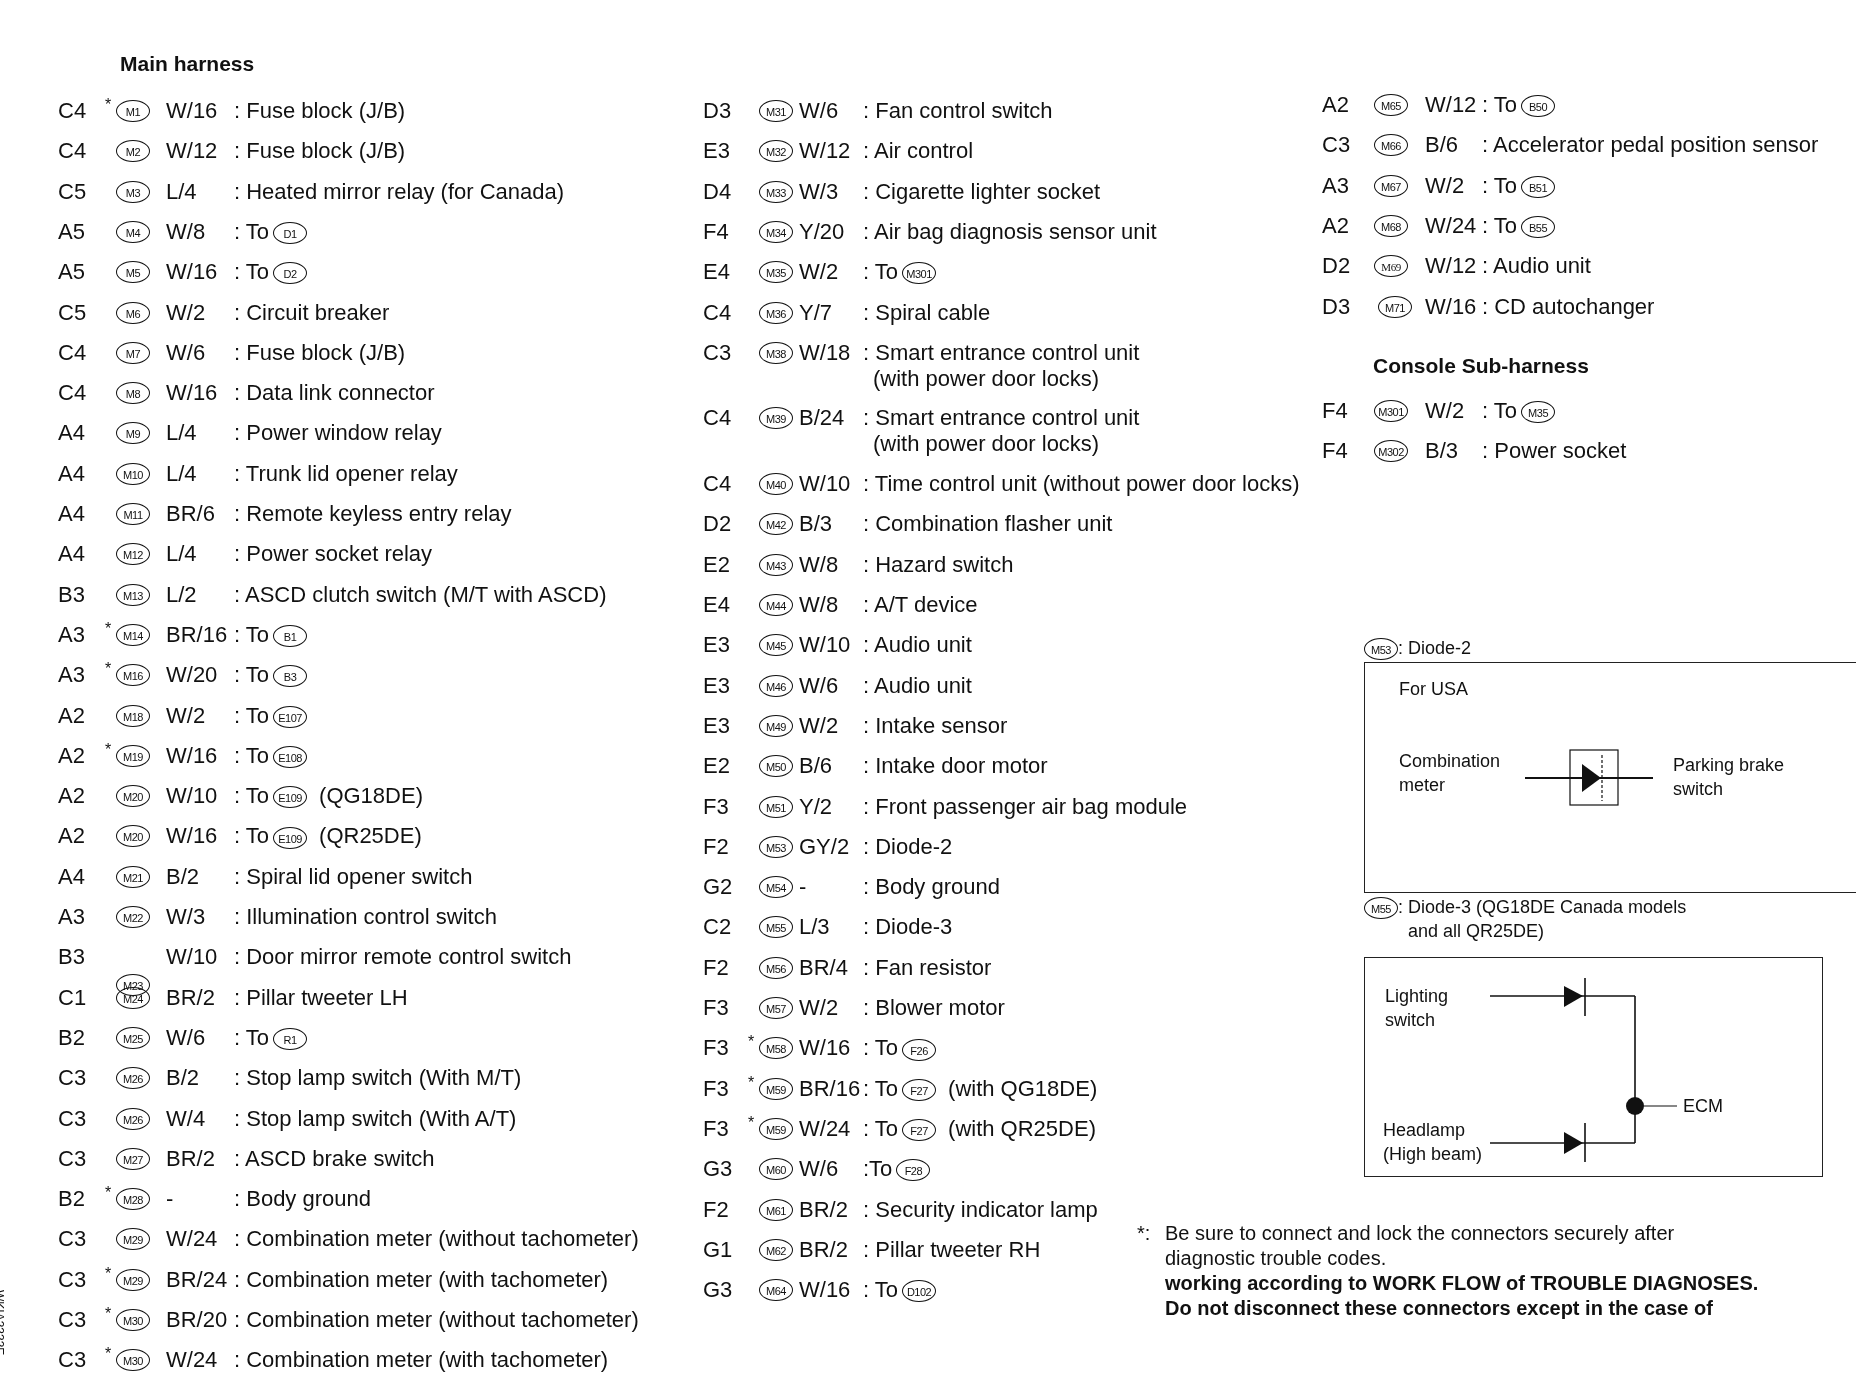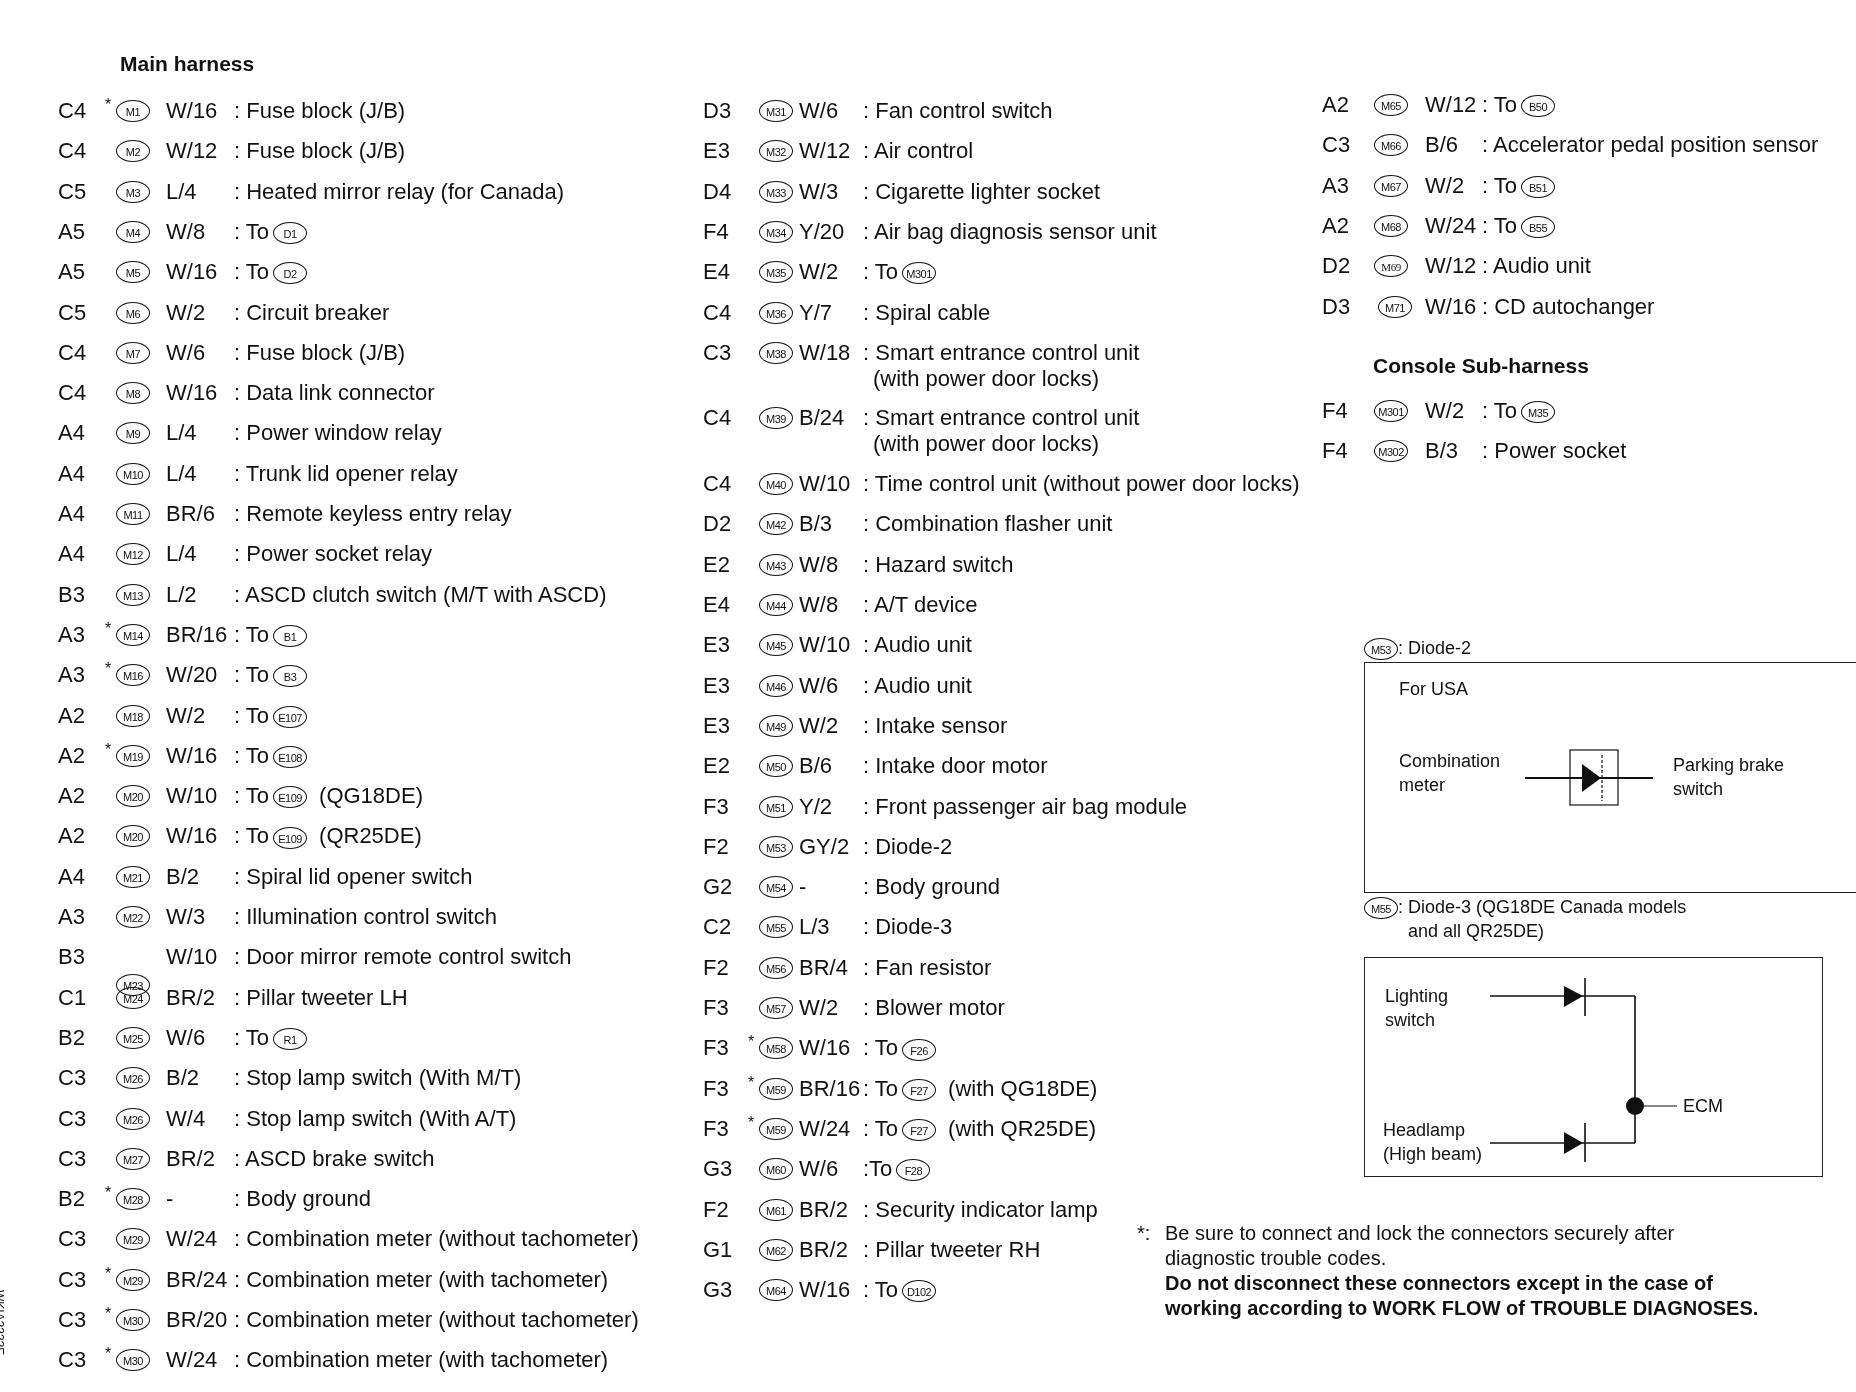--- a/index.html
+++ b/index.html
@@ -501,18 +501,18 @@
     <circle cx="270" cy="148" r="9" fill="#111"></circle>
     <line x1="279" y1="148" x2="312" y2="148" stroke="#111" stroke-width="1.2"></line>
   </svg>
 </div>
 
 <div class="footnote" style="left:1137px; top:1221px;">
   <span style="position:absolute; left:0; top:0;">*:</span>
   <div style="margin-left:28px;">
     <div>Be sure to connect and lock the connectors securely after</div>
     <div>diagnostic trouble codes.</div>
+    <div class="bold">working according to WORK FLOW of TROUBLE DIAGNOSES.</div>
     <div class="bold">Do not disconnect these connectors except in the case of</div>
-    <div class="bold">working according to WORK FLOW of TROUBLE DIAGNOSES.</div>
   </div>
 </div>
 
 <div class="watermark">WKIA3333E</div>
 
 </body></html>

